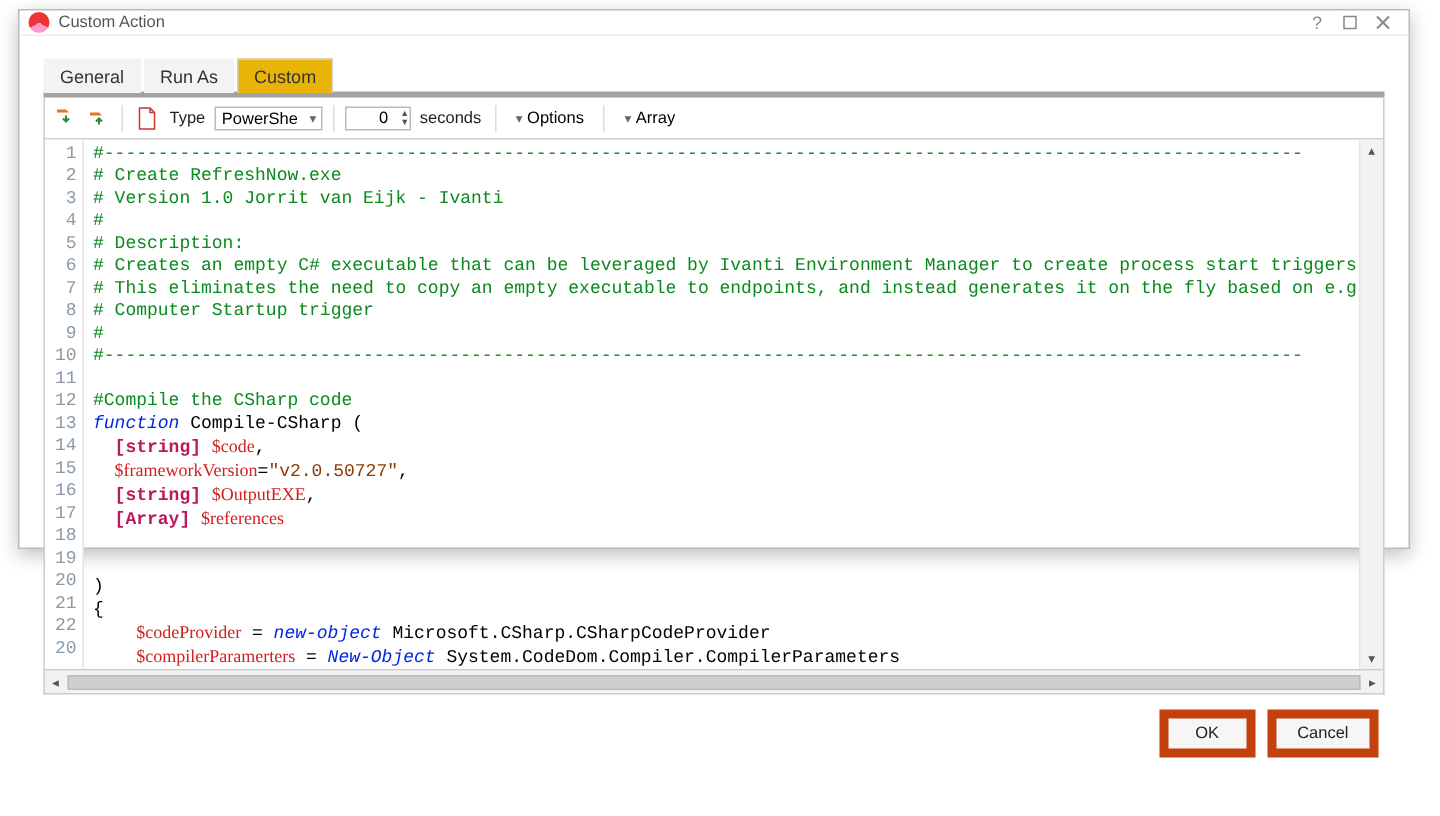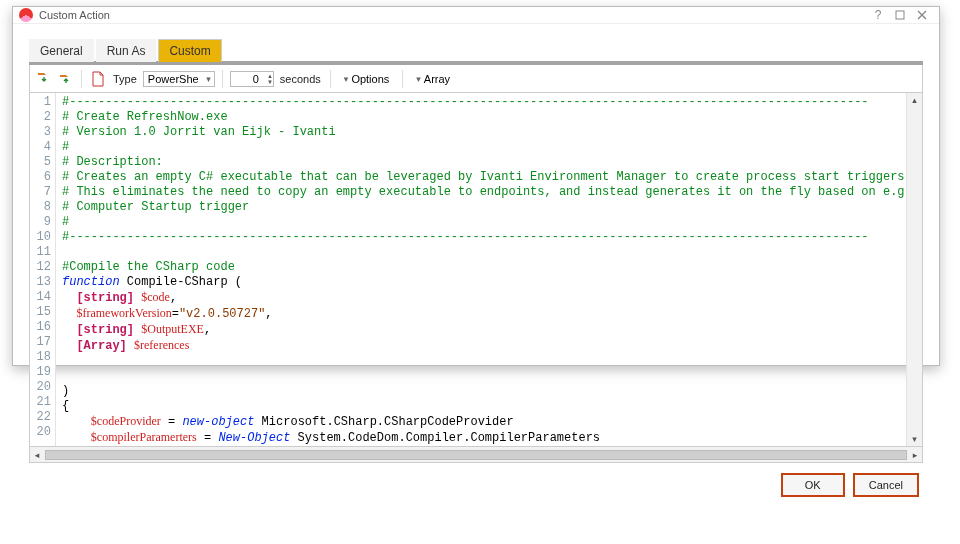--- a/index.html
+++ b/index.html
@@ -167,21 +167,21 @@
   .footer {
     display: flex;
     justify-content: flex-end;
     gap: 8px;
     padding: 10px 4px 0 0;
   }
   .btn {
     min-width: 64px;
     padding: 4px 14px;
     font-size: 11px;
-    border: 2px solid #c2410c;
+    border: 6px solid #c2410c;
     background: #f6f6f6;
     color: #222;
   }
   svg { display: block; }
 </style>
 </head>
 <body>
 
 <div class="window">
   <div class="titlebar">

